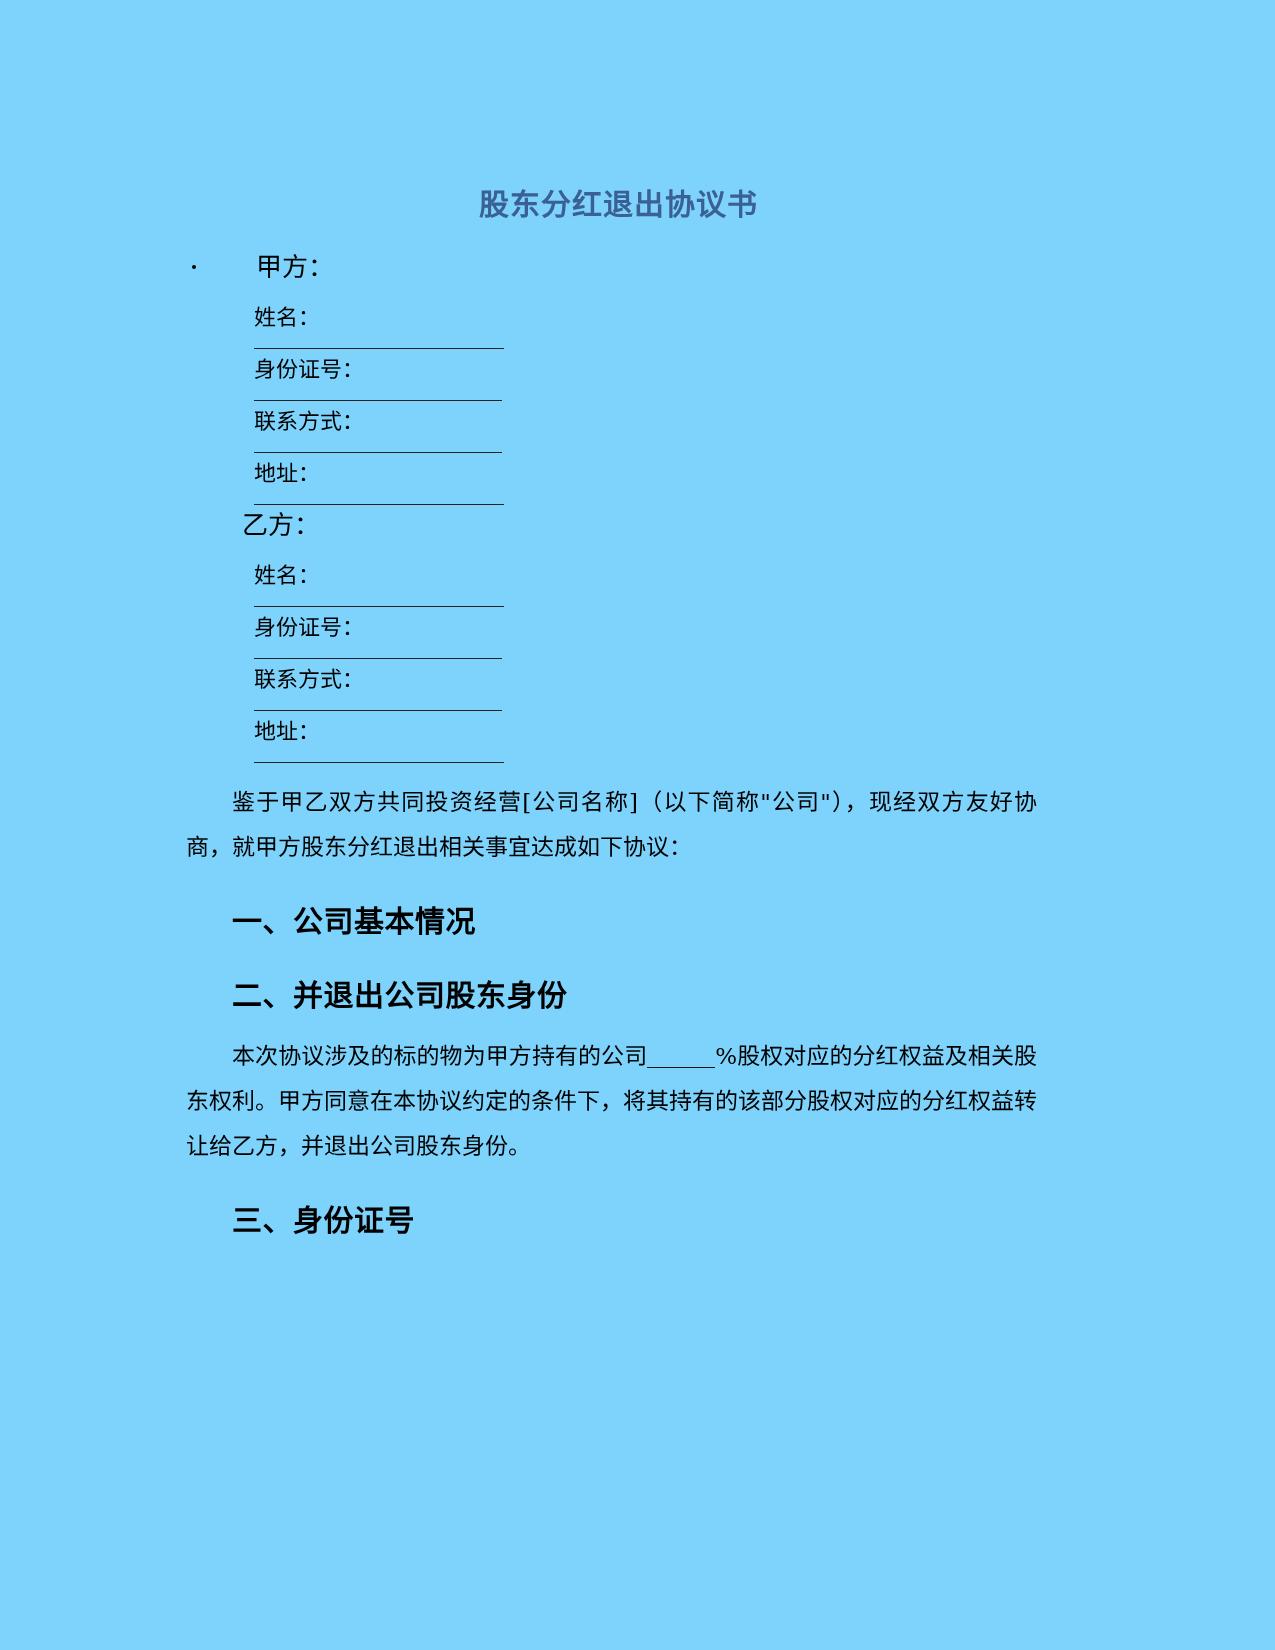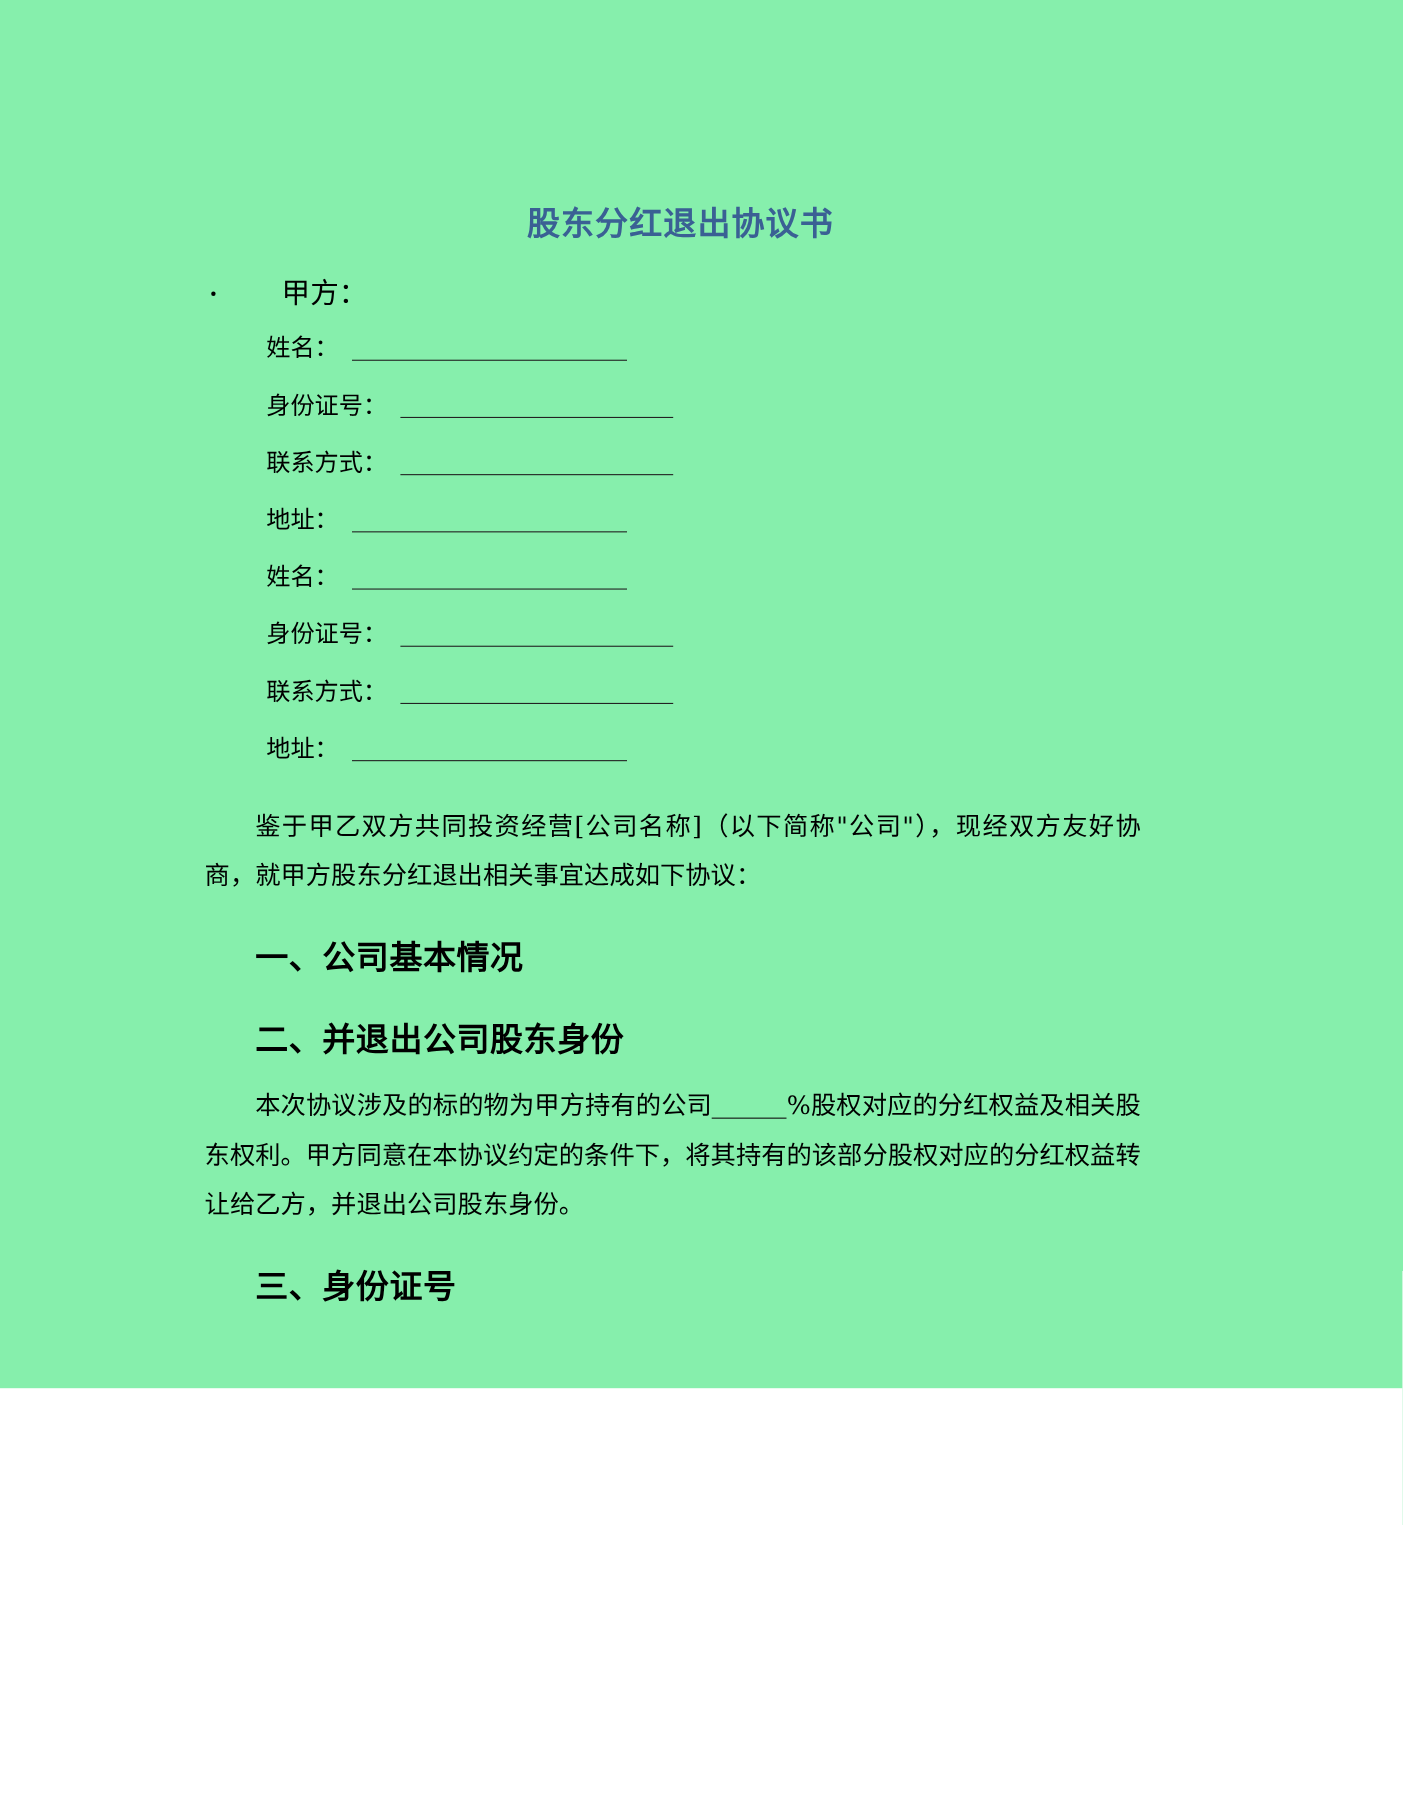--- a/index.html
+++ b/index.html
@@ -10,22 +10,22 @@
   body {
     width: 1275px;
     height: 1650px;
     font-family: "DejaVu Serif", "Liberation Serif", serif;
     color: #000000;
     overflow: hidden;
   }
   .page {
     position: relative;
     width: 1275px;
-    height: 1262px;
-    background: #86efac;
+    height: 1650px;
+    background: #7dd3fc;
     box-sizing: border-box;
     padding: 186px 238px 0 186px;
   }
   .doc-title {
     text-align: center;
     color: #3a6094;
     font-family: "DejaVu Sans", "Liberation Sans", sans-serif;
     font-weight: bold;
     font-size: 30px;
     letter-spacing: 1px;
@@ -53,20 +53,21 @@
   .party-head.nobullet { padding-left: 56px; }
 
   .field-row {
     display: flex;
     align-items: baseline;
     font-size: 22px;
     line-height: 52px;
     height: 52px;
     padding-left: 56px;
     white-space: nowrap;
+    flex-direction: column;
   }
   .field-label { flex: 0 0 auto; }
   .field-blank {
     display: inline-block;
     border-bottom: 1.3px solid #222;
     height: 26px;
     margin-left: 12px;
     position: relative;
     top: 4px;
   }
@@ -124,20 +125,23 @@
   </div>
   <div class="field-row">
     <span class="field-label">联系方式：</span>
     <span class="field-blank blank-w2"></span>
   </div>
   <div class="field-row">
     <span class="field-label">地址：</span>
     <span class="field-blank blank-w1"></span>
   </div>
 
+  <div class="party-head nobullet">
+    <span>乙方：</span>
+  </div>
 
   <div class="field-row">
     <span class="field-label">姓名：</span>
     <span class="field-blank blank-w1"></span>
   </div>
   <div class="field-row">
     <span class="field-label">身份证号：</span>
     <span class="field-blank blank-w2"></span>
   </div>
   <div class="field-row">

